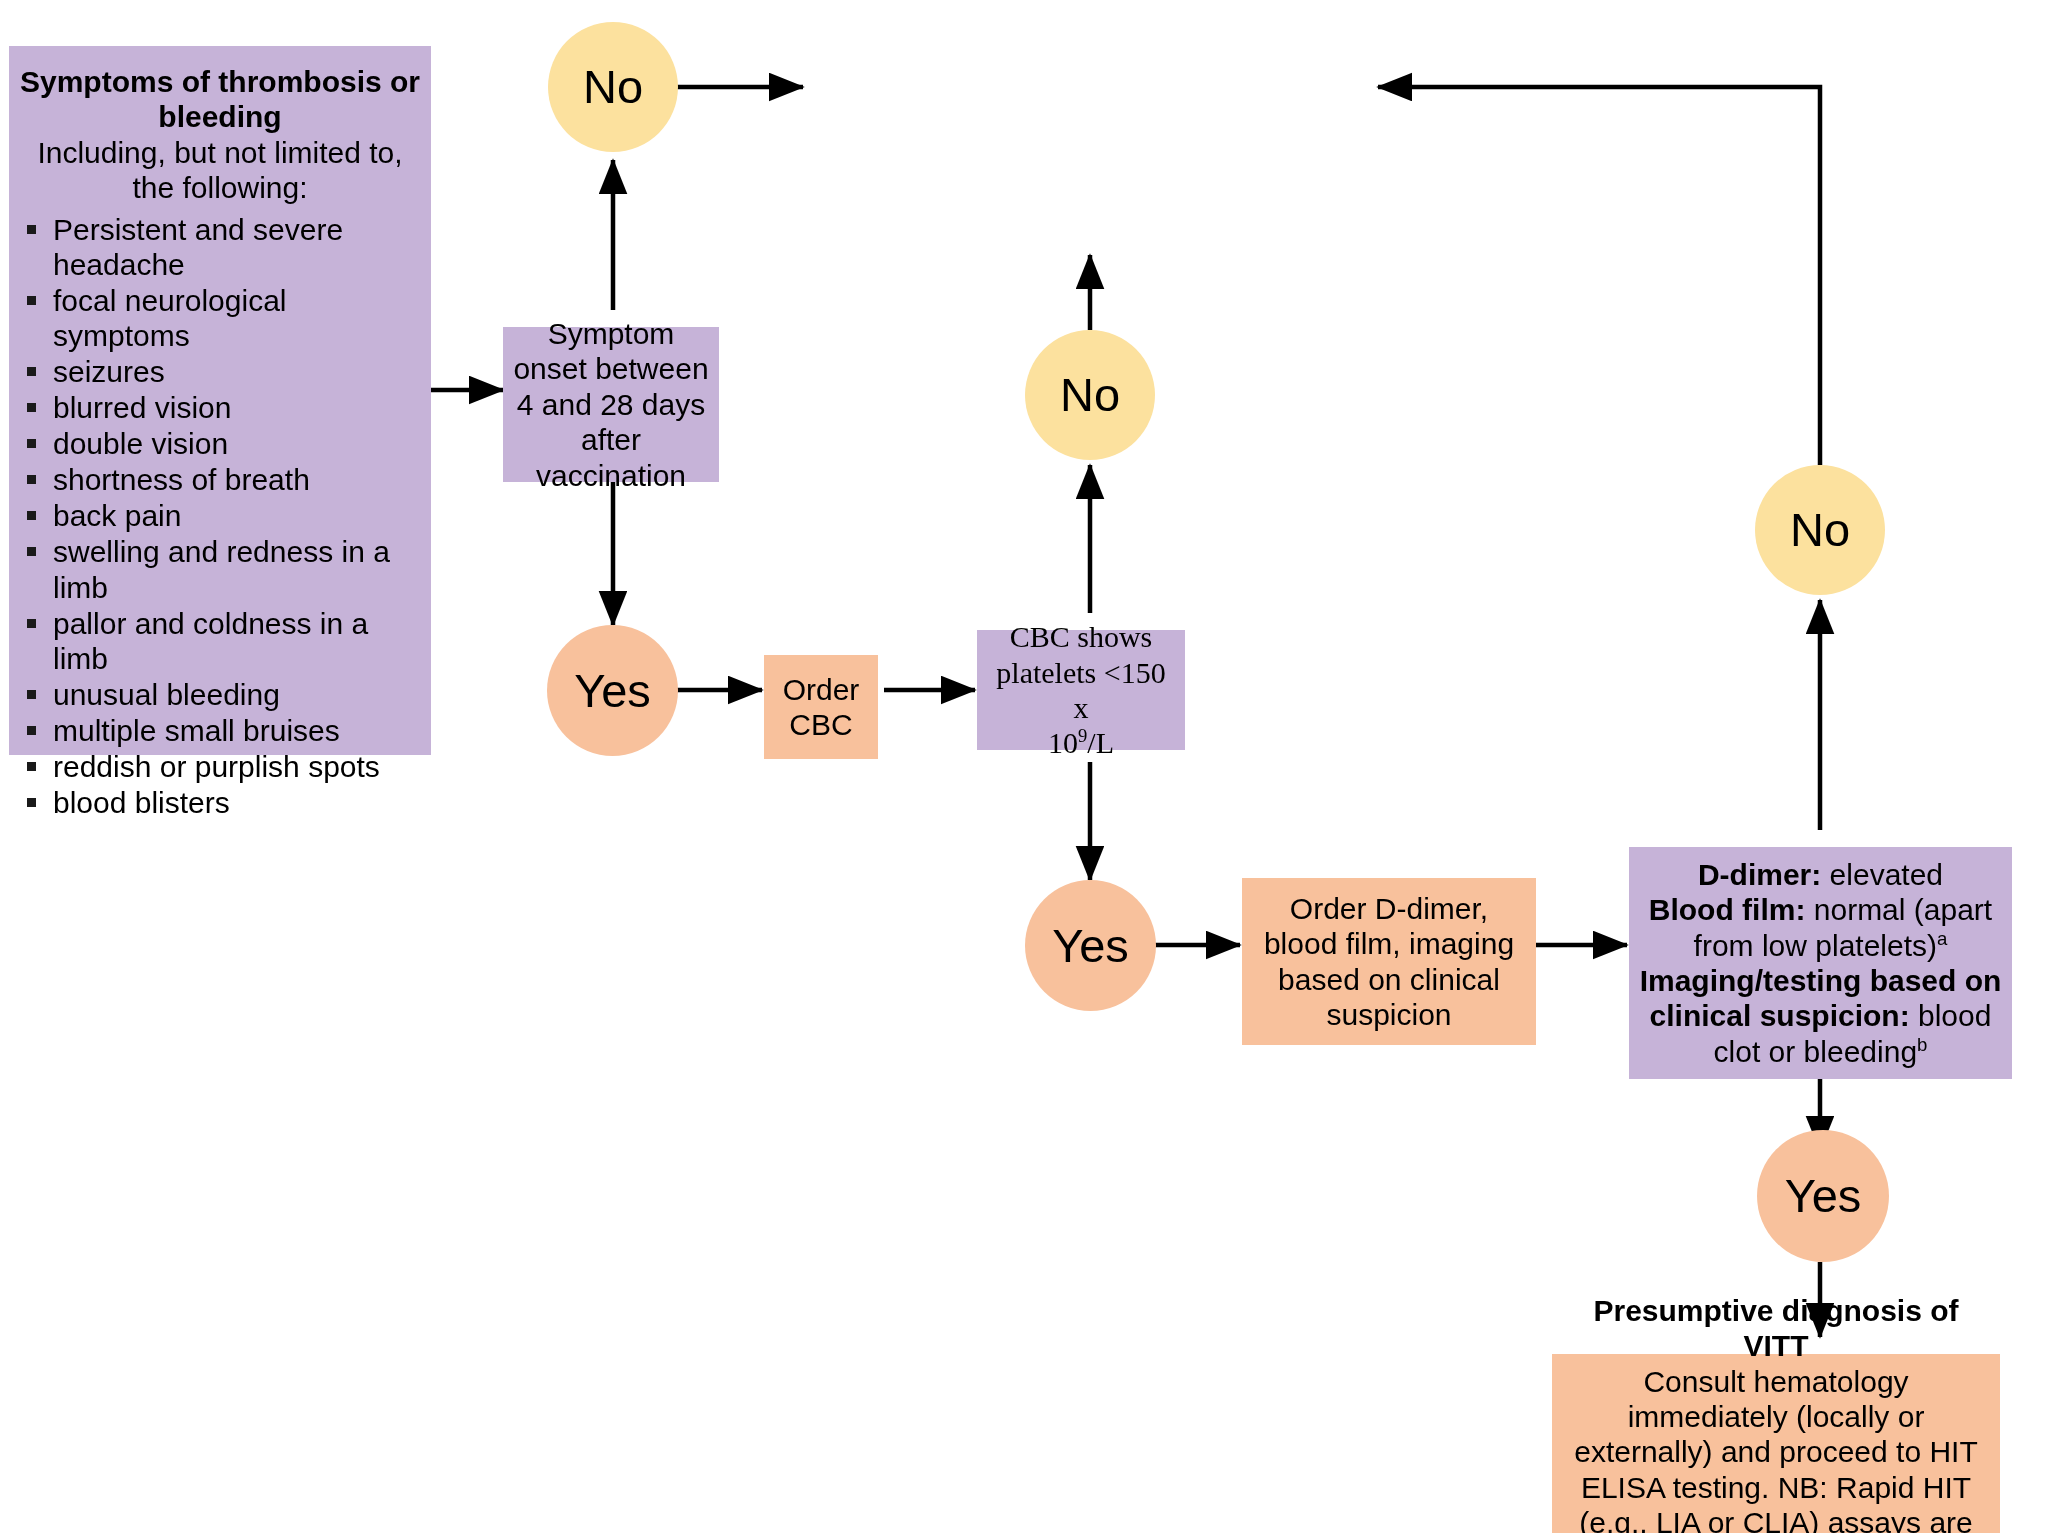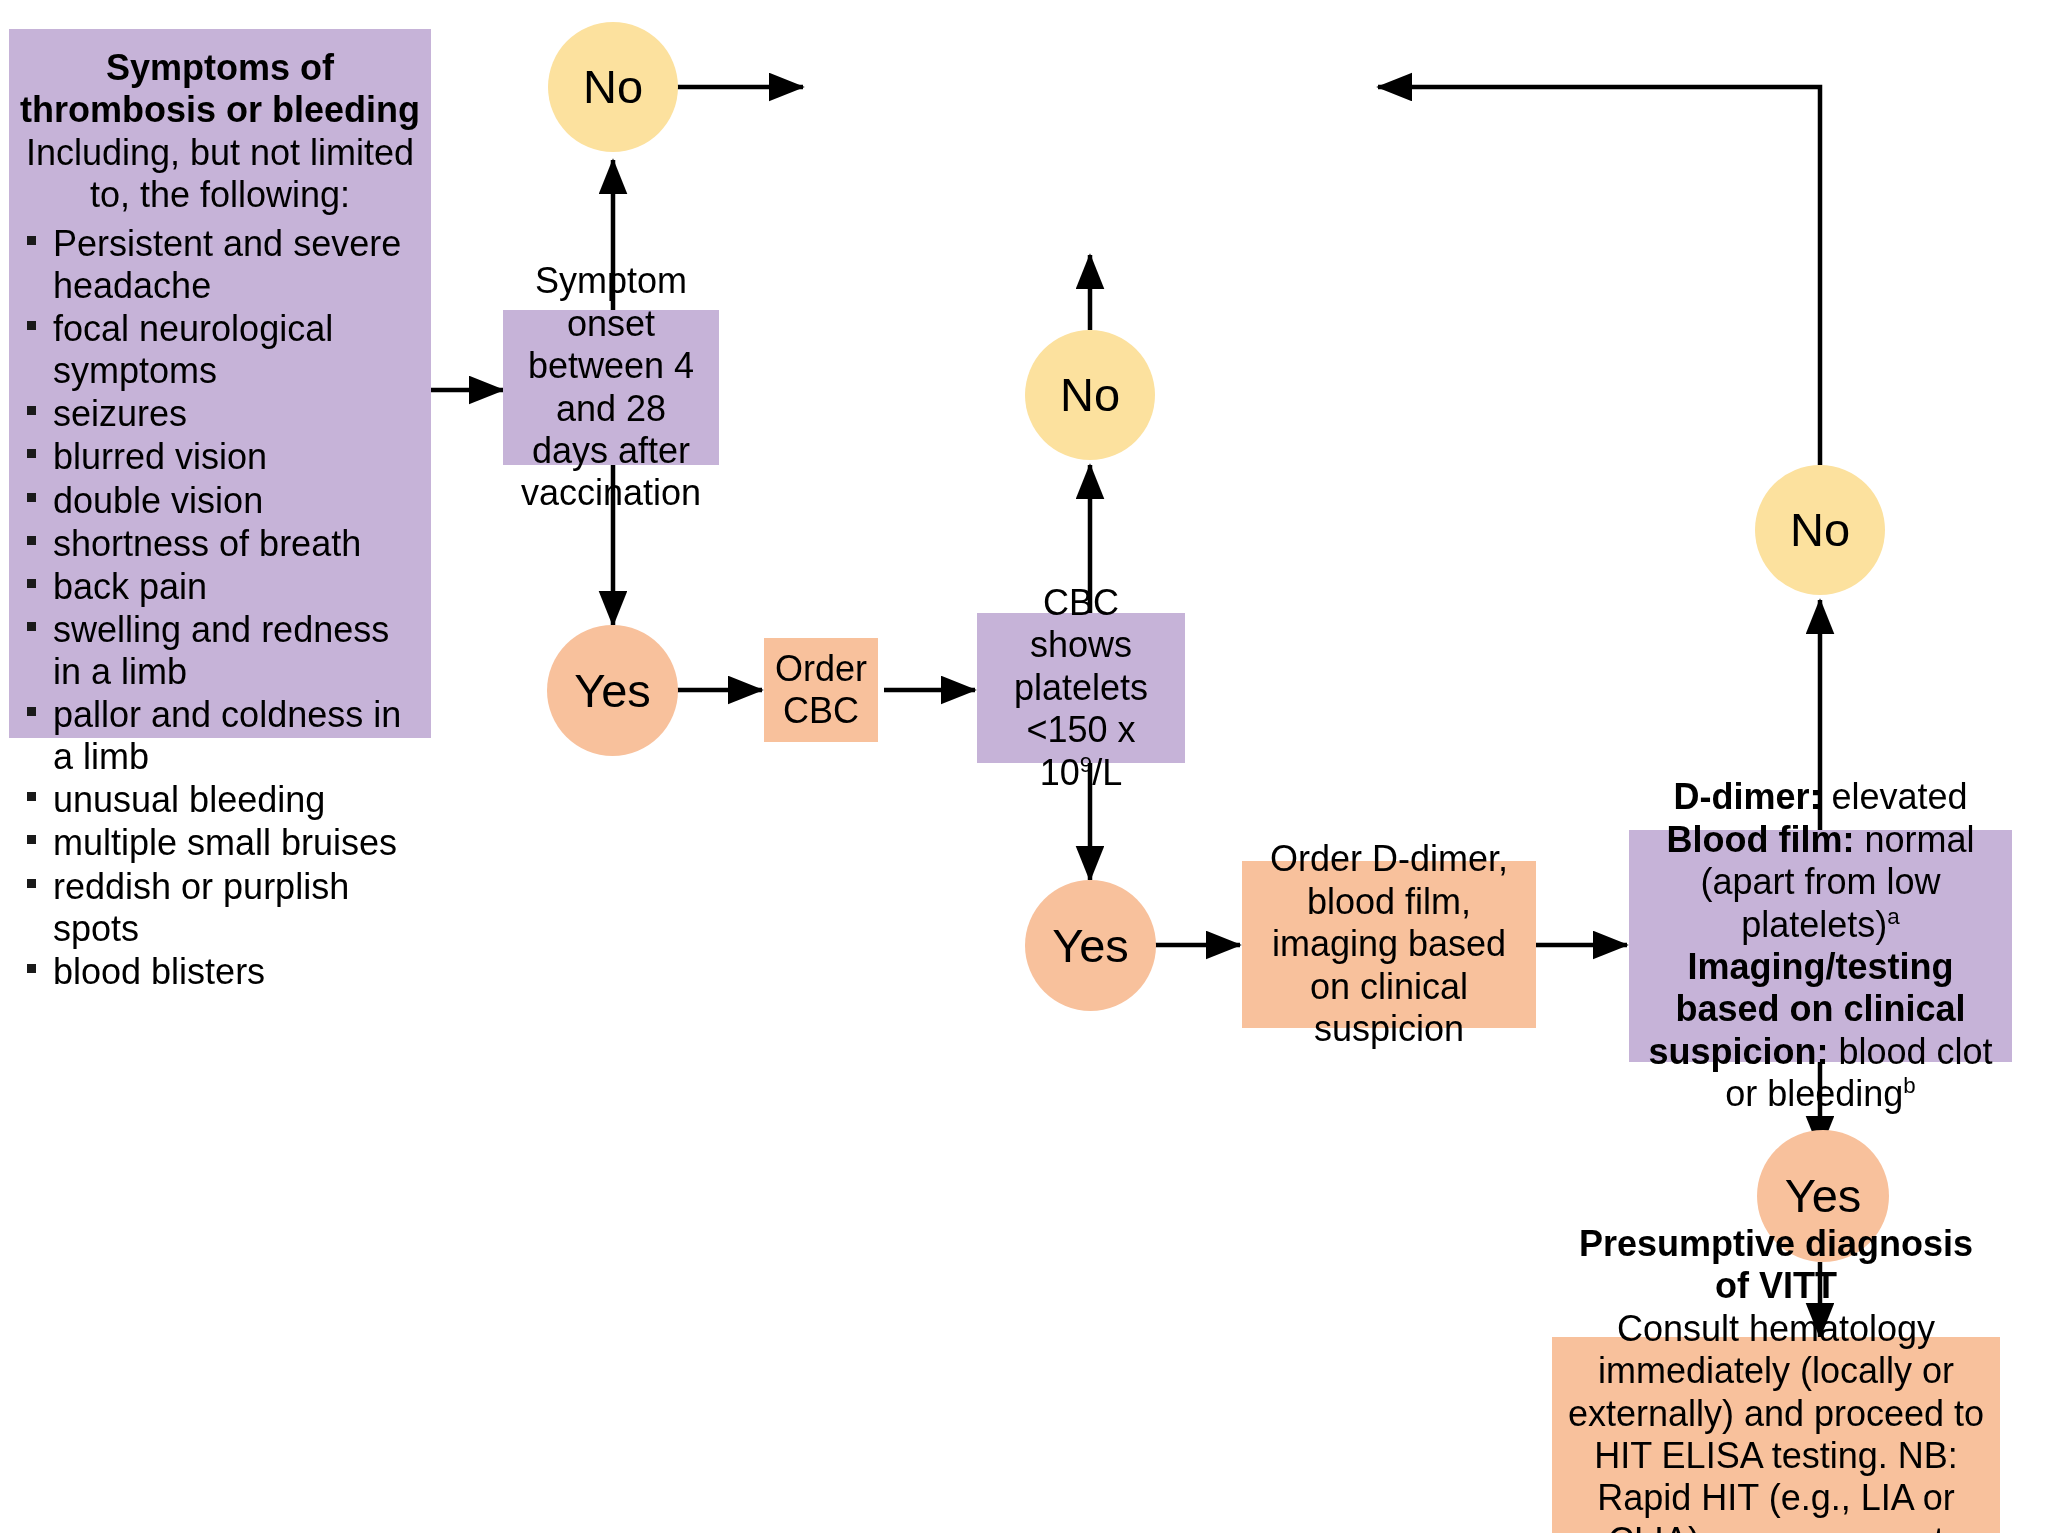--- a/index.html
+++ b/index.html
@@ -40,21 +40,21 @@
   }
   .purple { background: #c6b3d8; }
   .orange { background: #f8c19c; }
   .yellow { background: #fce19e; }
   .circle {
     border-radius: 50%;
   }
   .bigword {
     font-size: 47px;
   }
-  .t30 { font-size: 36px; }
+  .t30 { font-size: 30px; margin-top: 17px; }
   .t31 { font-size: 31px; }
   b { font-weight: bold; }
   .symptom-list {
     display: block;
     text-align: left;
     margin: 6px 0 0 0;
     padding: 0;
     list-style: none;
   }
   .symptom-list li {
@@ -161,21 +161,21 @@
   </div>
 
   <div class="node circle orange bigword" style="left:547px; top:625px; width:131px; height:131px;">
     <span>Yes</span>
   </div>
 
   <div class="node box orange t30" style="left:764px; top:638px; width:114px; height:104px;">
     <div class="inner">Order CBC</div>
   </div>
 
-  <div class="node box purple t30" style="left:977px; top:613px; width:208px; height:150px;">
+  <div class="node box purple t30" style="left:977px; top:613px; width:208px; height:120px;font-family:Liberation Serif, serif;">
     <div class="inner">
       <div>CBC shows</div>
       <div>platelets &lt;150 x</div>
       <div><span>10</span><sup>9</sup><span>/L</span></div>
     </div>
   </div>
 
   <div class="node circle orange bigword" style="left:1025px; top:880px; width:131px; height:131px;">
     <span>Yes</span>
   </div>

